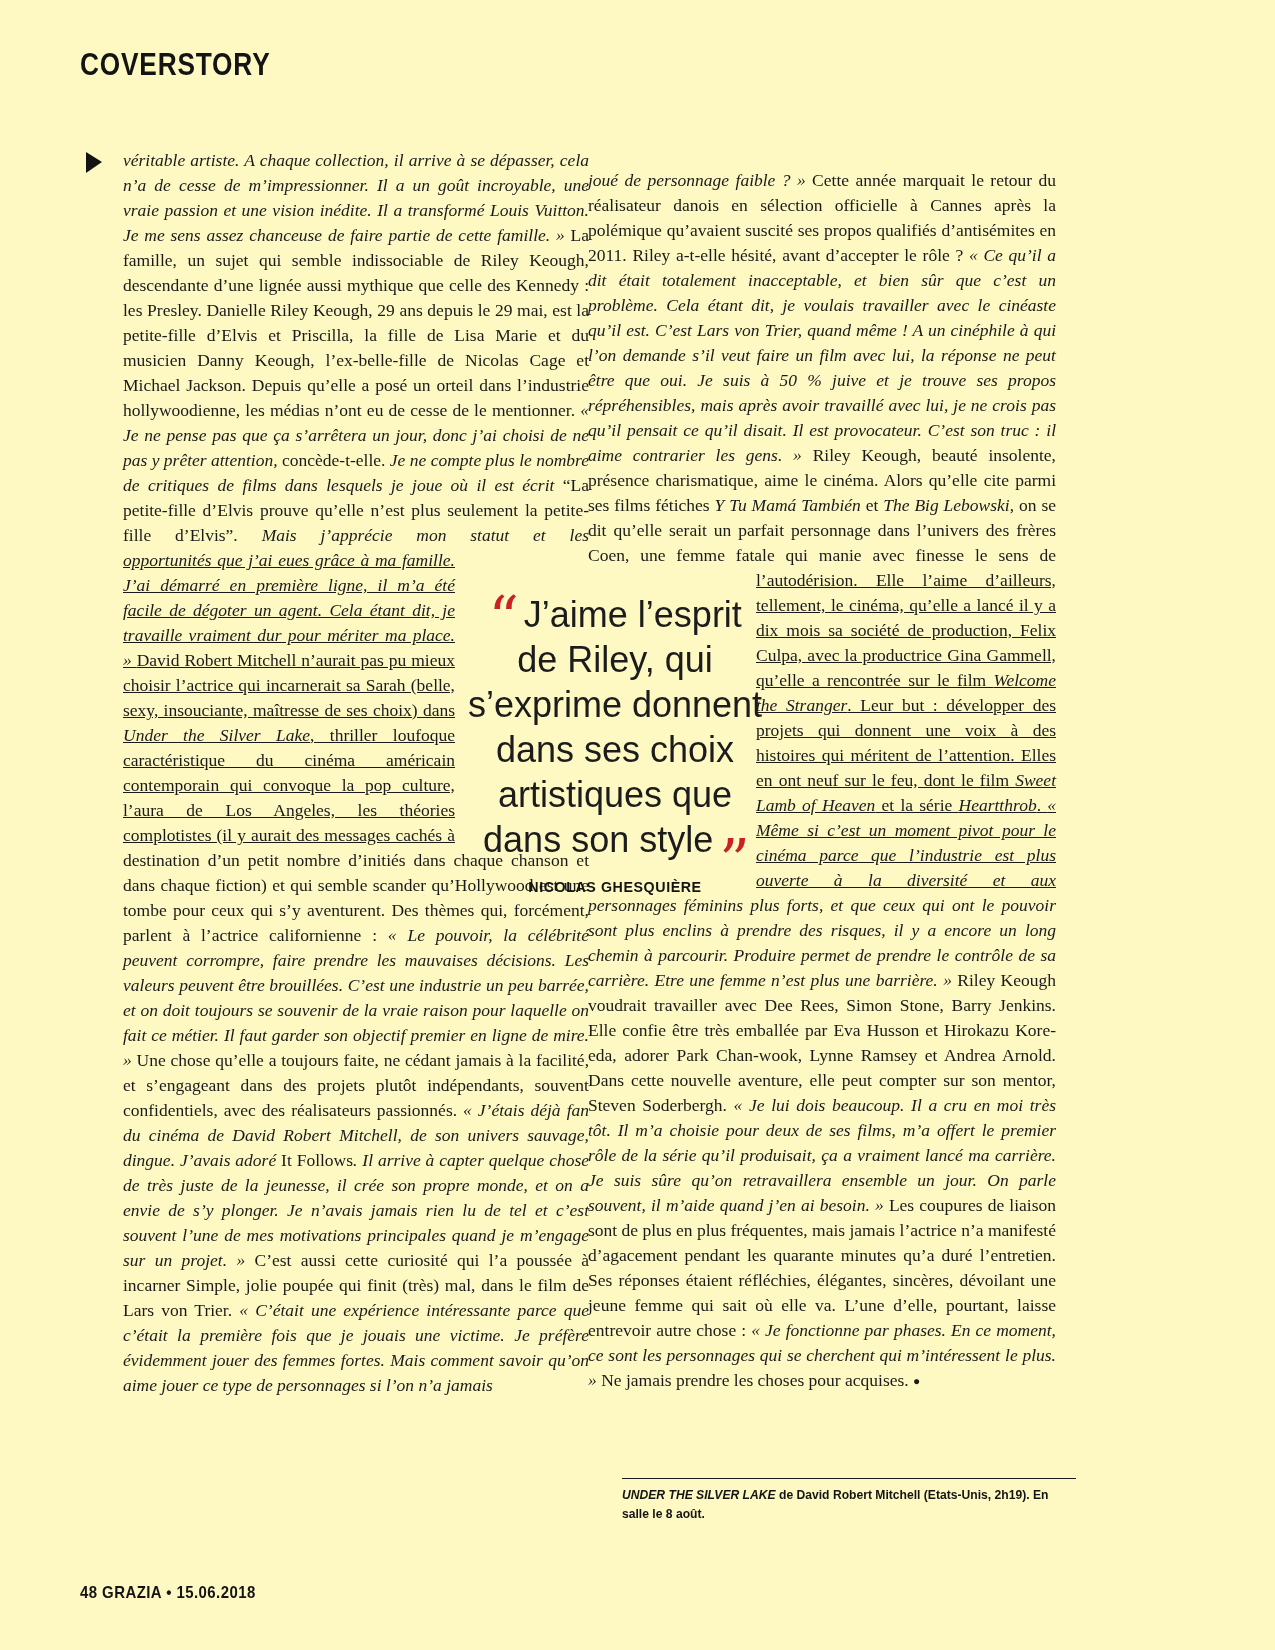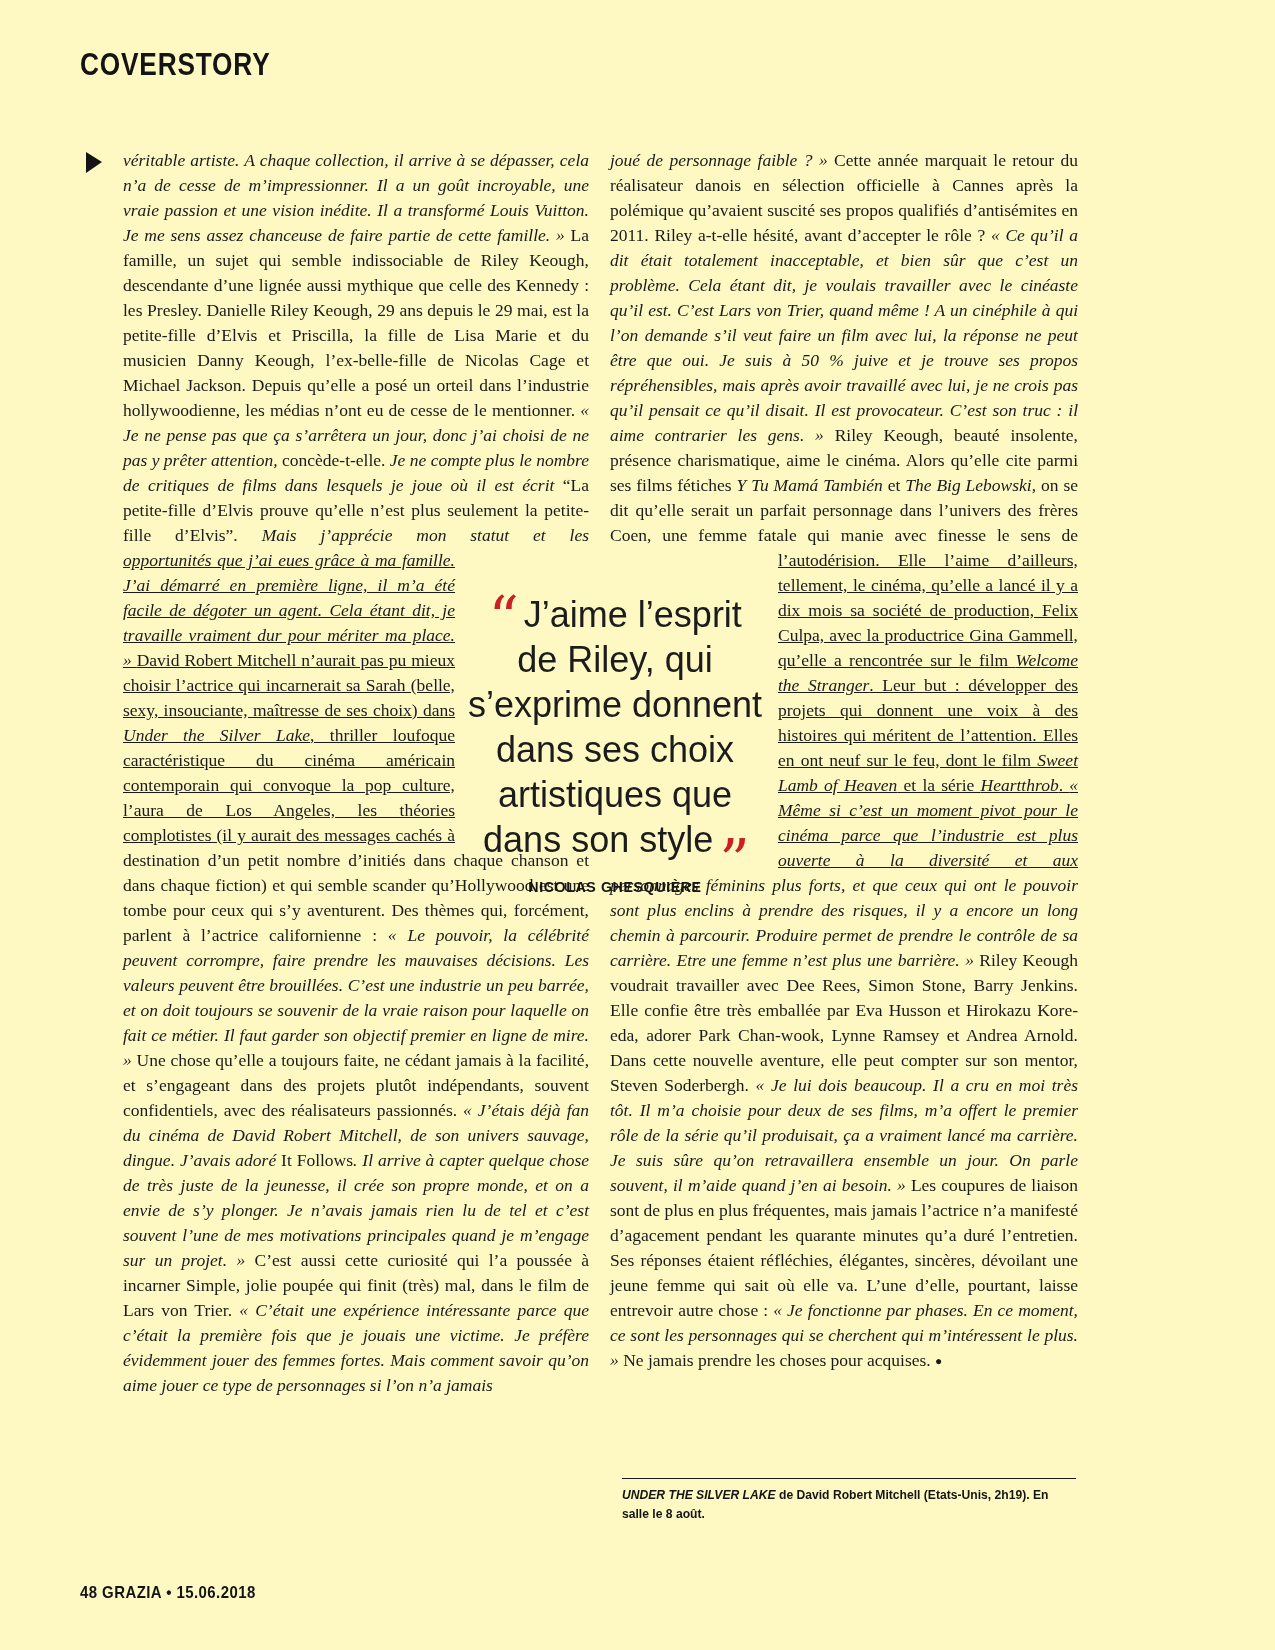--- a/index.html
+++ b/index.html
@@ -9,21 +9,21 @@
 
   .kicker{position:absolute;left:80px;top:46px;
           font-family:"Liberation Sans",sans-serif;font-weight:900;font-size:32px;
           letter-spacing:1px;transform:scaleX(0.82);transform-origin:left center;color:#141414;}
 
   .cont-arrow{position:absolute;left:86px;top:152px;width:0;height:0;
               border-left:16px solid #141414;border-top:10px solid transparent;border-bottom:11px solid transparent;}
 
   .col{position:absolute;top:148px;font-size:17.5px;line-height:25px;}
   .col-left{left:123px;width:466px;}
-  .col-right{left:610px;width:468px;}
+  .col-right{left:588px;width:468px;margin-top:20px;}
   .block{text-align:justify;}
   .block.cont{text-align-last:justify;}
   .col-left .narrow{width:332px;text-decoration:underline;}
   .col-right .narrow{width:300px;margin-left:168px;text-decoration:underline;}
 
   .it{font-style:italic;}
   .bd{font-weight:bold;}
 
   .pullquote{position:absolute;left:443px;top:592px;width:344px;margin:0;text-align:center;
              font-family:"Liberation Sans",sans-serif;}

